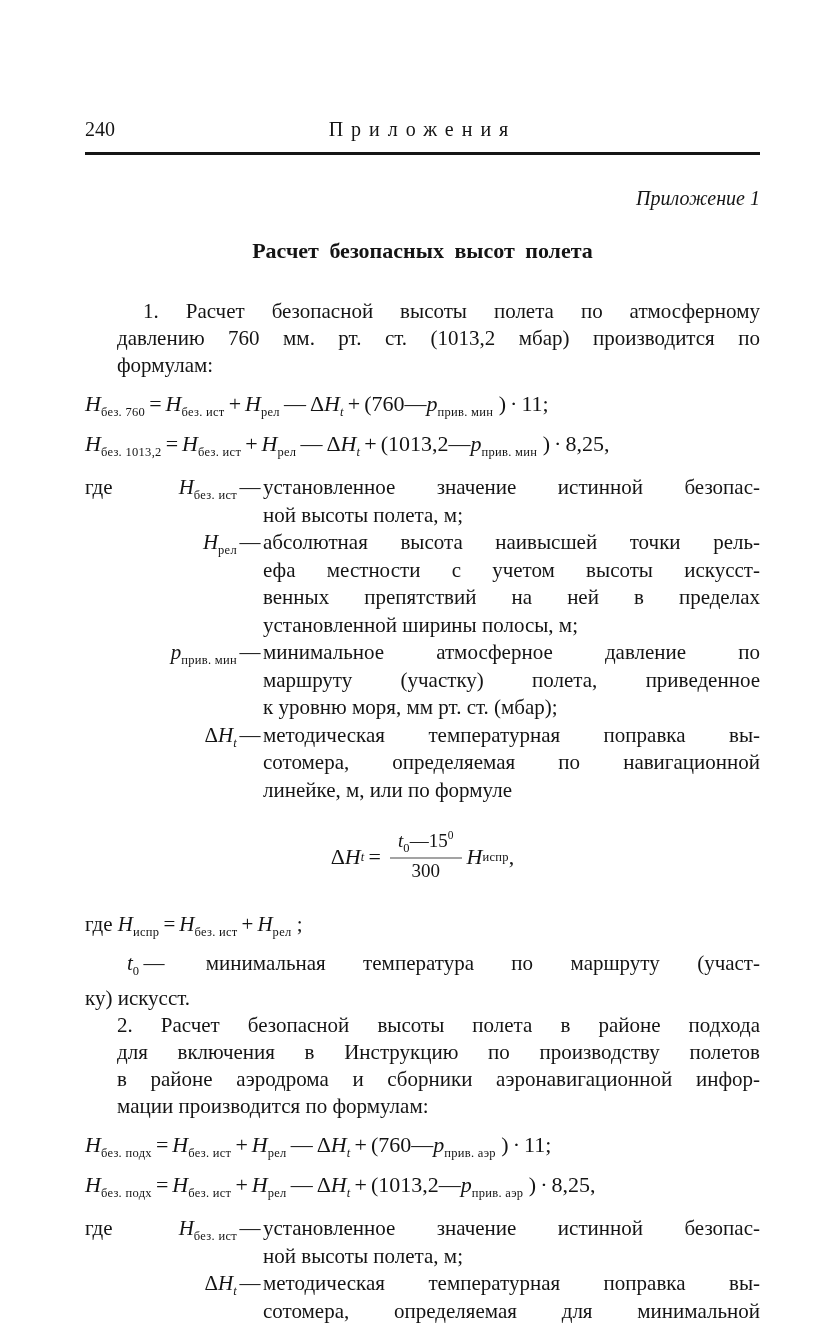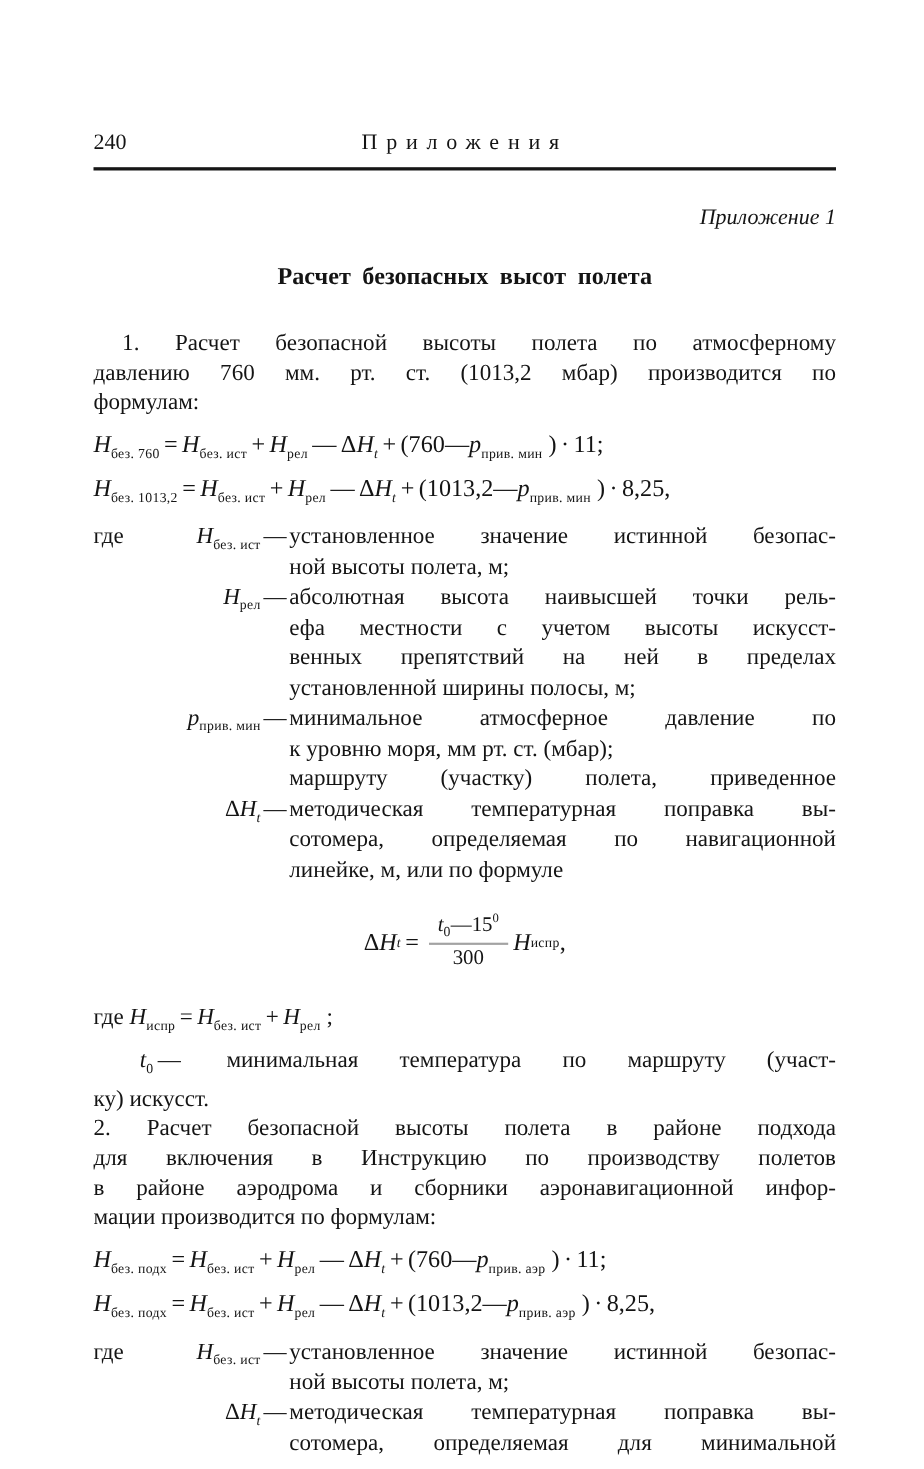--- a/index.html
+++ b/index.html
@@ -14,21 +14,21 @@
   }
   
   .runhead{position:relative;height:28px;font-size:20px;}
   .pageno{position:absolute;left:0;top:0;}
   .rh-title{text-align:center;letter-spacing:8px;}
   .rule{border:none;border-top:3px solid #161616;margin:6px 0 0 0;}
   
   .appendix{margin-top:32px;text-align:right;font-style:italic;font-size:20px;}
   .doc-title{margin-top:28px;text-align:center;font-weight:bold;font-size:22px;word-spacing:5px;}
   
-  .para{font-size:21px;line-height:27px;}
+  .para{font-size:21px;line-height:27px;margin-left:32px;}
   .para1{margin-top:34px;}
   .tline{white-space:normal;}
   .tline.just{text-align:justify;text-align-last:justify;}
   .tline.ind{text-indent:26px;}
   
   .formulas{margin-top:9px;text-align:left;font-size:22px;line-height:31px;}
   .formula-line{white-space:nowrap;}
   .mv{font-style:italic;}
   .mt{font-style:normal;}
   .mo{padding:0 4px;}
@@ -94,22 +94,22 @@
           <div class="tline just">ефа местности с учетом высоты искусст-</div>
           <div class="tline just">венных препятствий на ней в пределах</div>
           <div class="tline">установленной ширины полосы, м;</div>
         </div>
       </div>
       <div class="defrow">
         <div class="term"><i class="mv">p</i><sub class="ms">прив. мин</sub></div>
         <div class="dash">—</div>
         <div class="def">
           <div class="tline just">минимальное атмосферное давление по</div>
+          <div class="tline just">маршруту (участку) полета, приведенное</div>
           <div class="tline">к уровню моря, мм рт. ст. (мбар);</div>
-          <div class="tline just">маршруту (участку) полета, приведенное</div>
         </div>
       </div>
       <div class="defrow">
         <div class="term"><span class="mt">Δ</span><i class="mv">H</i><sub class="ms mi">t</sub></div>
         <div class="dash">—</div>
         <div class="def">
           <div class="tline just">методическая температурная поправка вы-</div>
           <div class="tline just">сотомера, определяемая по навигационной</div>
           <div class="tline">линейке, м, или по формуле</div>
         </div>

